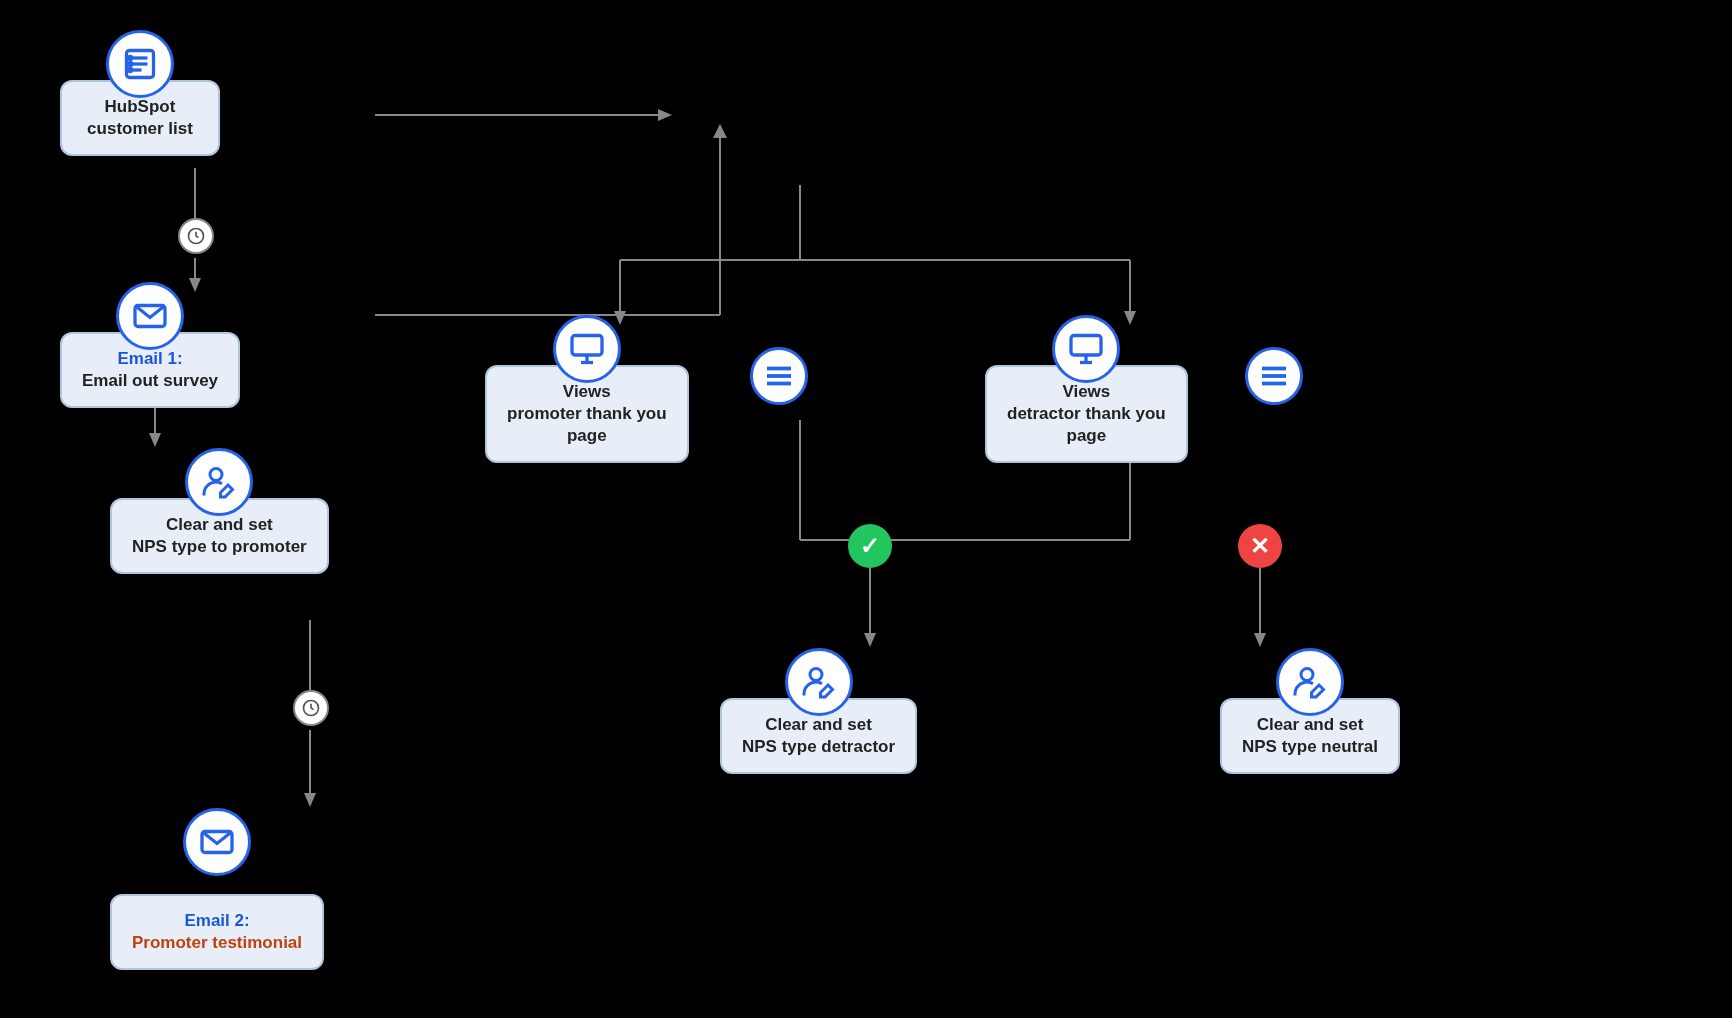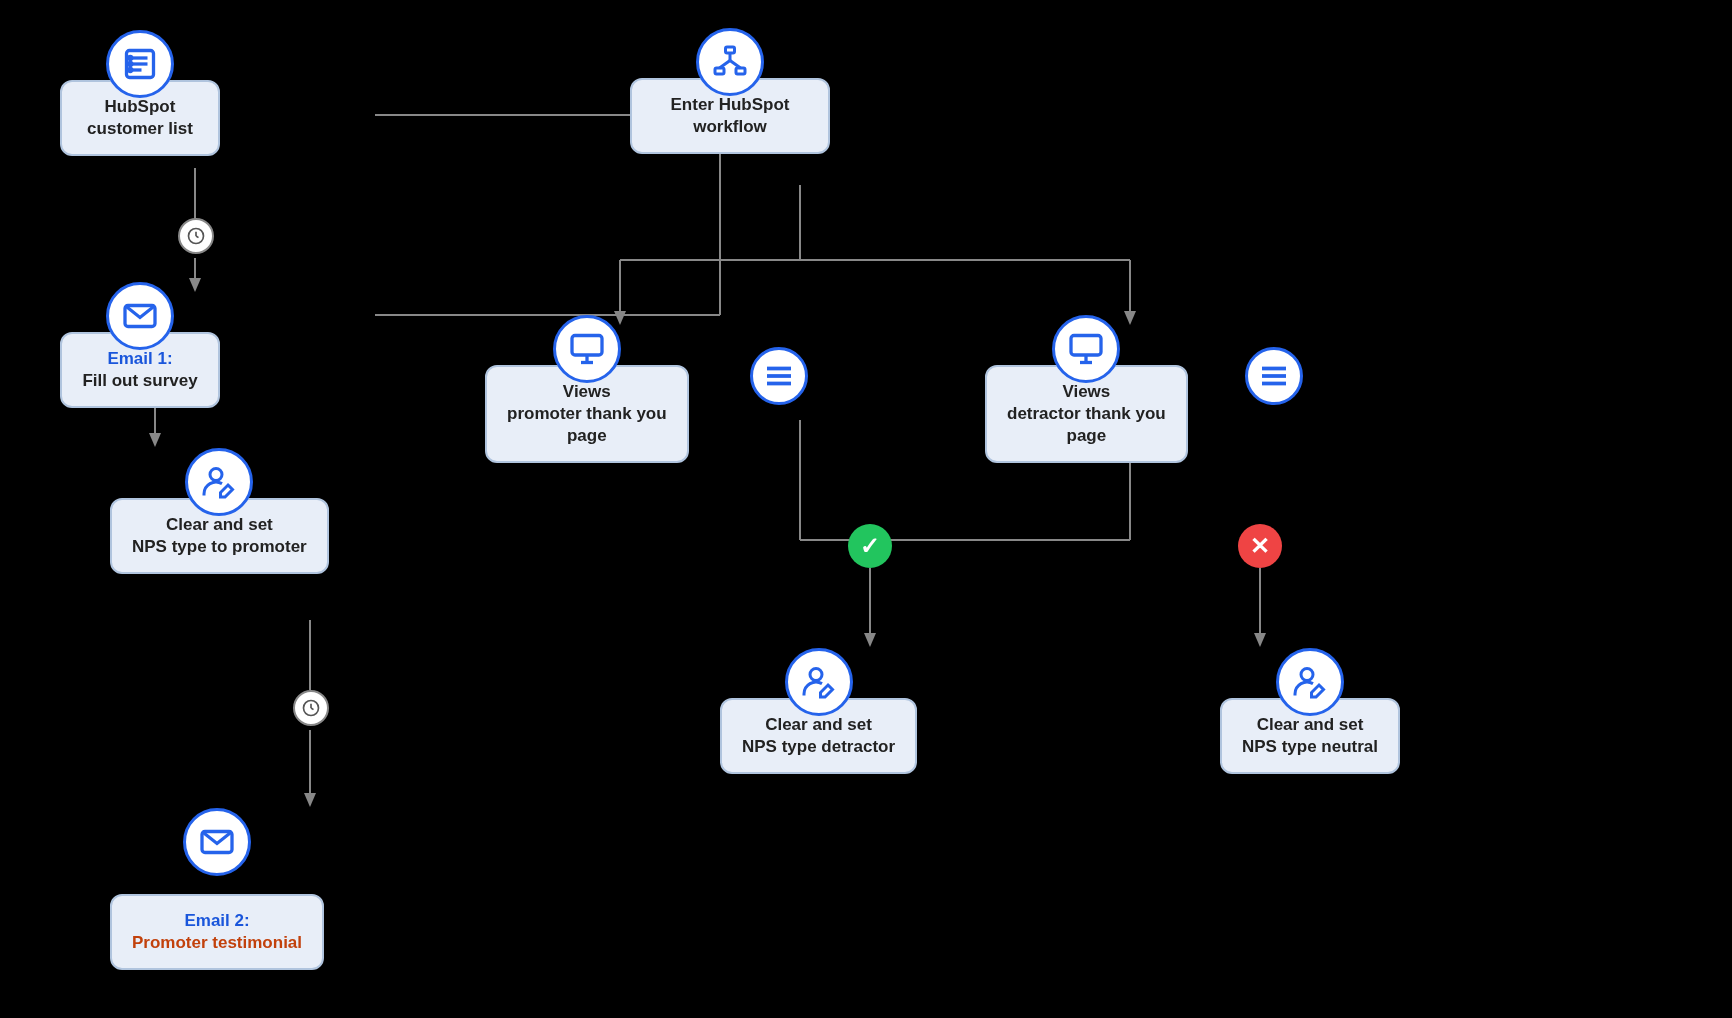--- a/index.html
+++ b/index.html
@@ -185,36 +185,23 @@
     <div class="box">HubSpot<br>customer list</div>
   </div>
 
   <div class="node" style="left:60px; top:282px;">
     <div class="icon-circle">
       <svg viewBox="0 0 24 24" fill="none" stroke="#2563eb" stroke-width="2.2">
         <rect x="2" y="5" width="20" height="14" rx="2"></rect>
         <polyline points="2,5 12,13 22,5"></polyline>
       </svg>
     </div>
-    <div class="box" style="color:#1a56db;"><span style="color:#1a56db;">Email 1:</span><br><span style="color:#222;">Fill out survey</span></div>
-  </div>
-
-  <div class="node" style="left:630px; top:28px;">
-    <div class="icon-circle">
-      <svg viewBox="0 0 24 24" fill="none" stroke="#2563eb" stroke-width="2">
-        <rect x="9" y="2" width="6" height="4" rx="1"></rect>
-        <rect x="2" y="16" width="6" height="4" rx="1"></rect>
-        <rect x="16" y="16" width="6" height="4" rx="1"></rect>
-        <line x1="12" y1="6" x2="12" y2="11"></line>
-        <line x1="12" y1="11" x2="5" y2="16"></line>
-        <line x1="12" y1="11" x2="19" y2="16"></line>
-      </svg>
-    </div>
-    <div class="box" style="min-width:200px;">Enter HubSpot<br>workflow</div>
-  </div>
+    <div class="box" style="color:#1a56db;"><span style="color:#1a56db;">Email 1:</span><br><span style="color:#222;">Email out survey</span></div>
+  </div>
+
 
   <div class="node" style="left:485px; top:315px;">
     <div class="icon-circle">
       <svg viewBox="0 0 24 24" fill="none" stroke="#2563eb" stroke-width="2.2">
         <rect x="2" y="3" width="20" height="13" rx="2"></rect>
         <line x1="8" y1="21" x2="16" y2="21"></line>
         <line x1="12" y1="16" x2="12" y2="21"></line>
       </svg>
     </div>
     <div class="box">Views<br>promoter thank you<br>page</div>

